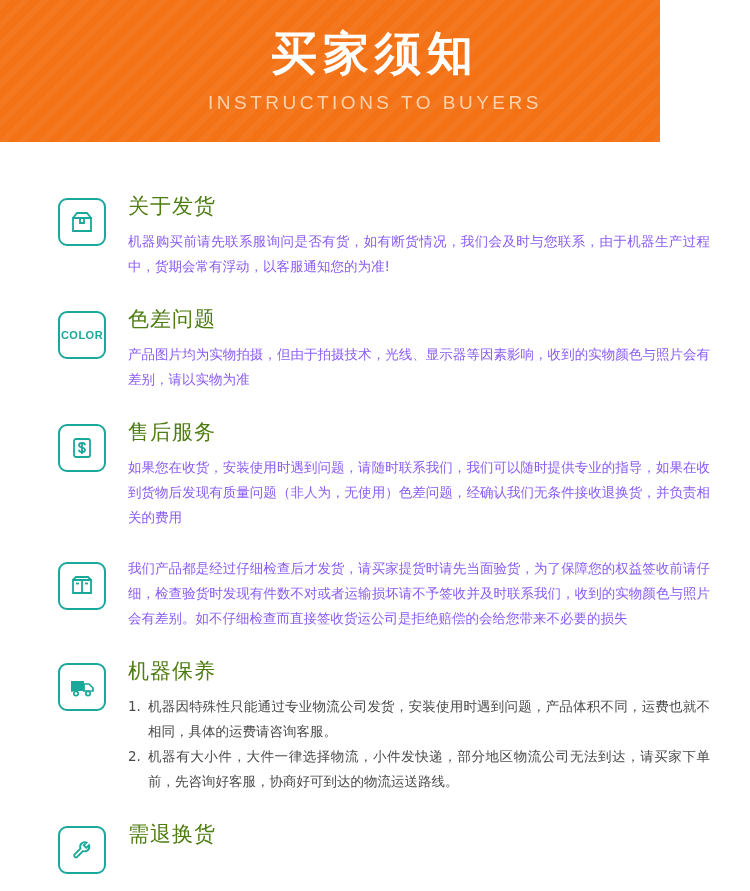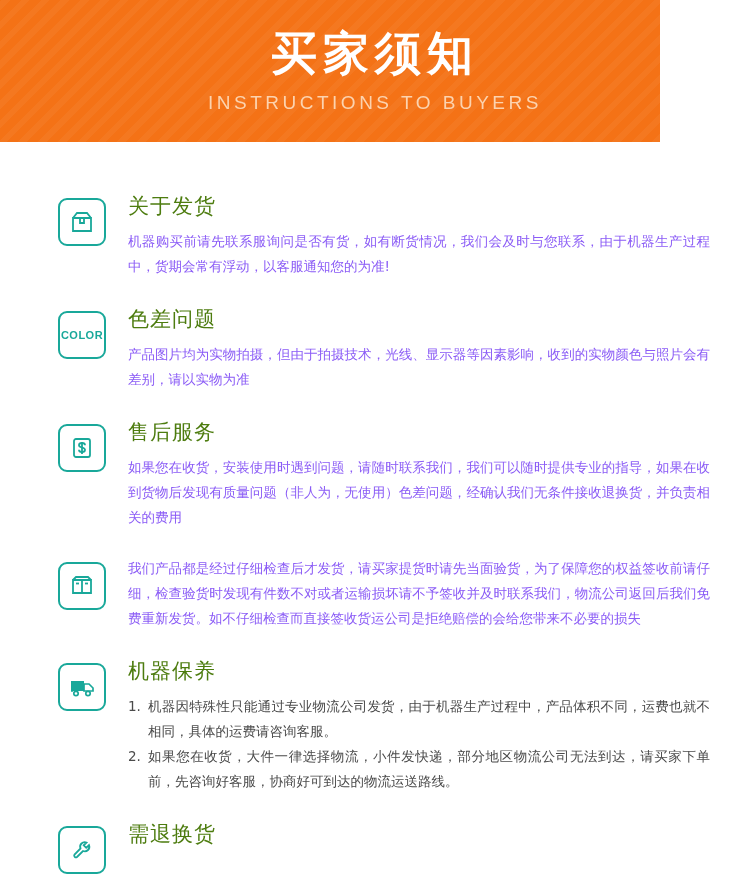--- a/index.html
+++ b/index.html
@@ -182,44 +182,44 @@
       <div class="icon-box">
         <svg width="26" height="26" viewBox="0 0 26 26" fill="none" stroke="#19a89a" stroke-width="1.8">
           <path d="M4 7 h18 v13 h-18 z"></path>
           <path d="M13 7 v13"></path>
           <path d="M7 10.5 h3"></path>
           <path d="M16 10.5 h3"></path>
           <path d="M4 7 l3 -3 h12 l3 3"></path>
         </svg>
       </div>
       <div class="sec-body">
-        <p class="sec-para">我们产品都是经过仔细检查后才发货，请买家提货时请先当面验货，为了保障您的权益签收前请仔细，检查验货时发现有件数不对或者运输损坏请不予签收并及时联系我们，物流公司返回后我们免费重新发货。如不仔细检查而直接签收货运公司是拒绝赔偿的会给您带来不必要的损失</p>
+        <p class="sec-para">我们产品都是经过仔细检查后才发货，请买家提货时请先当面验货，为了保障您的权益签收前请仔细，检查验货时发现有件数不对或者运输损坏请不予签收并及时联系我们，收到的实物颜色与照片会有差别。如不仔细检查而直接签收货运公司是拒绝赔偿的会给您带来不必要的损失</p>
       </div>
     </div>
 
     <div class="section">
       <div class="icon-box">
         <svg width="28" height="26" viewBox="0 0 28 26" fill="none" stroke="#19a89a" stroke-width="1.7">
           <rect x="3" y="7" width="13" height="10" fill="#19a89a" stroke="none"></rect>
           <path d="M16 10 h5 l4 4 v3 h-9 z"></path>
           <circle cx="8" cy="19.5" r="2.2"></circle>
           <circle cx="20" cy="19.5" r="2.2"></circle>
           <path d="M3 17 h2"></path>
         </svg>
       </div>
       <div class="sec-body">
         <h3 class="sec-title">机器保养</h3>
         <ul class="sec-list">
           <li>
             <span class="marker">1.</span>
-            <span>机器因特殊性只能通过专业物流公司发货，由于机器生产过程中，产品体积不同，运费也就不相同，具体的运费请咨询客服。</span>
+            <span>机器因特殊性只能通过专业物流公司发货，安装使用时遇到问题，产品体积不同，运费也就不相同，具体的运费请咨询客服。</span>
           </li>
           <li>
             <span class="marker">2.</span>
-            <span>如果您在收货，大件一律选择物流，小件发快递，部分地区物流公司无法到达，请买家下单前，先咨询好客服，协商好可到达的物流运送路线。</span>
+            <span>机器有大小件，大件一律选择物流，小件发快递，部分地区物流公司无法到达，请买家下单前，先咨询好客服，协商好可到达的物流运送路线。</span>
           </li>
         </ul>
       </div>
     </div>
 
     <div class="section">
       <div class="icon-box">
         <svg width="26" height="26" viewBox="0 0 26 26" fill="none" stroke="#19a89a" stroke-width="1.8" stroke-linecap="round">
           <path d="M17.5 5.5 a4.6 4.6 0 0 0 -6 6 l-6 6 a1.8 1.8 0 0 0 2.5 2.5 l6 -6 a4.6 4.6 0 0 0 6 -6 l-2.8 2.8 l-2.5 -2.5 z"></path>
         </svg>

